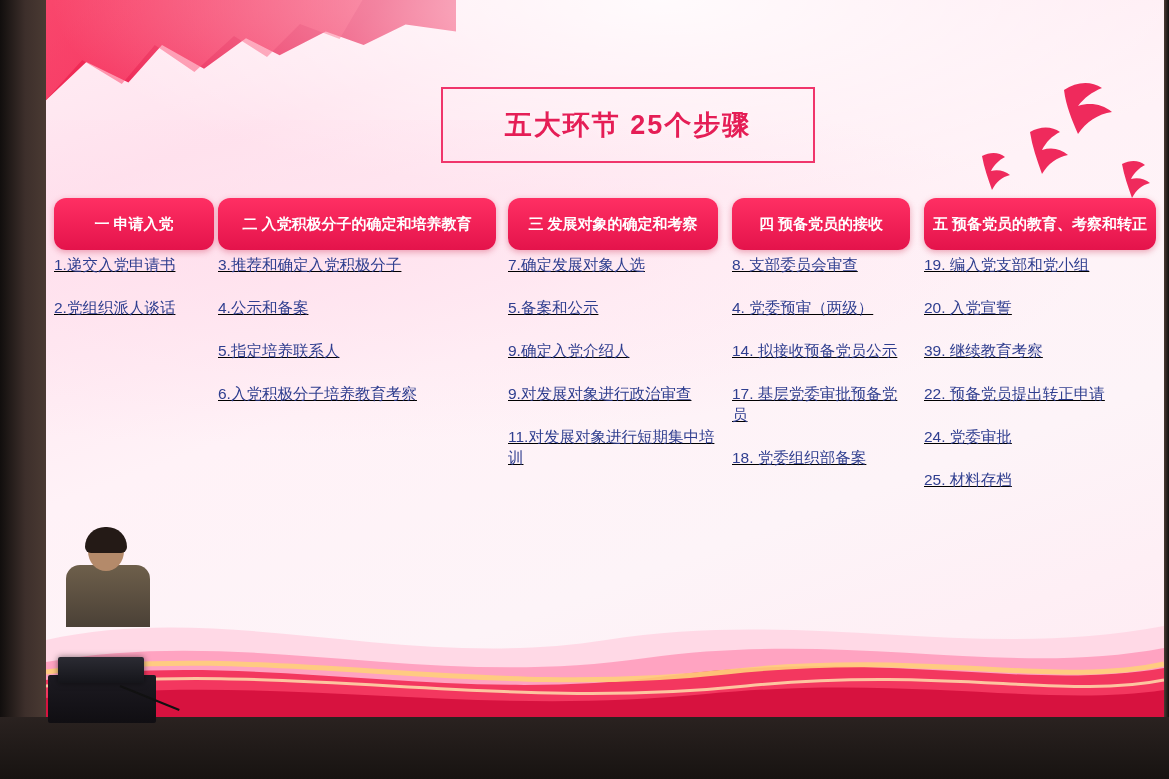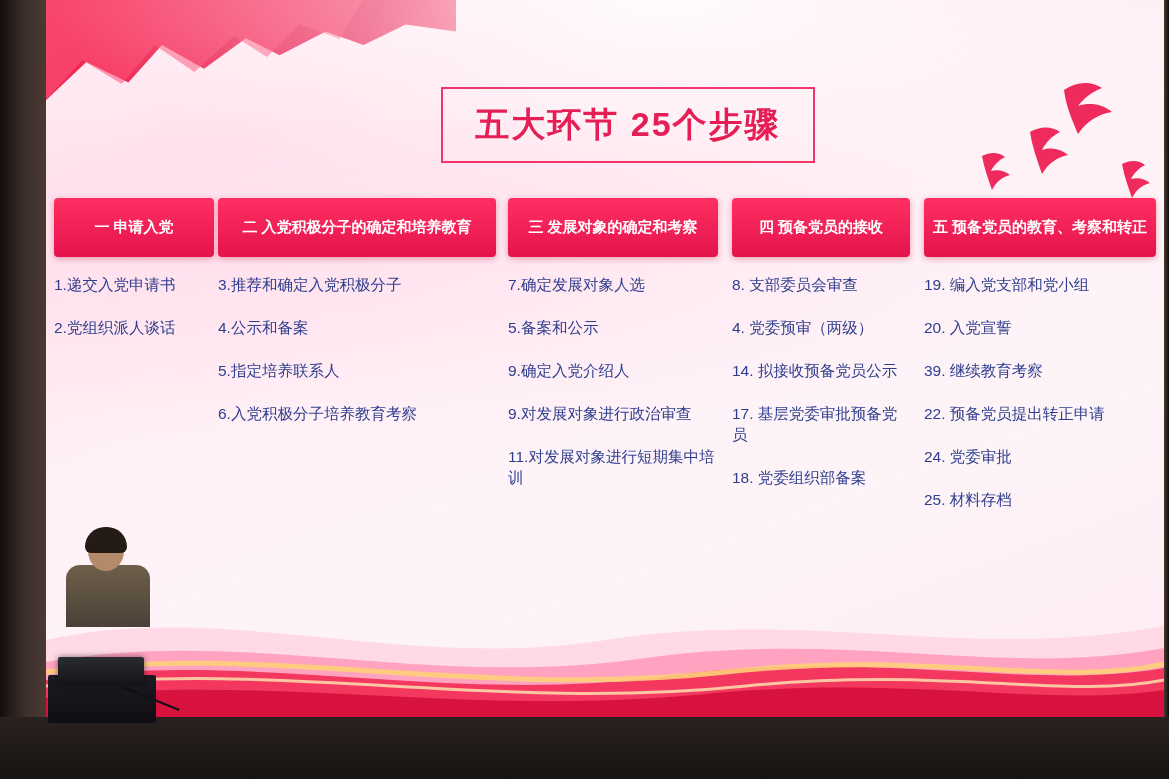--- a/index.html
+++ b/index.html
@@ -37,30 +37,30 @@
 
   
   .doves{position:absolute;right:12px;top:78px;width:180px;height:120px;}
 
   
   .waves{position:absolute;left:0;bottom:0;width:1118px;height:200px;}
 
   
   #title-box{position:absolute;left:395px;top:87px;width:370px;height:72px;
     border:2px solid #f0356b;display:flex;align-items:center;justify-content:center;}
-  #title-box .t{color:#e51e56;font-size:34px;font-weight:bold;letter-spacing:2px;
+  #title-box .t{color:#e51e56;font-size:27px;font-weight:bold;letter-spacing:2px;
     text-shadow:0 0 6px rgba(255,255,255,.6);}
 
   
   .col{position:absolute;top:198px;}
-  .hdr{height:59px;border-radius:4px;display:flex;align-items:center;justify-content:center;
+  .hdr{height:52px;border-radius:12px;display:flex;align-items:center;justify-content:center;
     background:linear-gradient(180deg,#ff2f63 0%,#e4134b 100%);
     color:#fff;font-size:15px;font-weight:bold;padding:0 20px;box-sizing:border-box;
     box-shadow:0 2px 6px rgba(200,20,60,.35);white-space:nowrap;}
-  .items{margin-top:18px;}
+  .items{margin-top:5px;text-decoration:underline;}
   .item{color:#2f3e8f;font-size:15.5px;line-height:1.35;margin-bottom:22px;}
 
   
   .person{position:absolute;left:30px;bottom:56px;width:120px;height:140px;}
   .podium{position:absolute;left:48px;bottom:56px;width:108px;height:48px;
     background:linear-gradient(180deg,#1d1b22 0%,#100e12 100%);border-radius:2px;}
   .laptop{position:absolute;left:58px;bottom:96px;width:86px;height:26px;
     background:linear-gradient(180deg,#2b2b33,#15151a);border-radius:2px;
     box-shadow:0 0 6px rgba(0,0,0,.5);}
   .mic{position:absolute;left:120px;bottom:92px;width:64px;height:2px;

